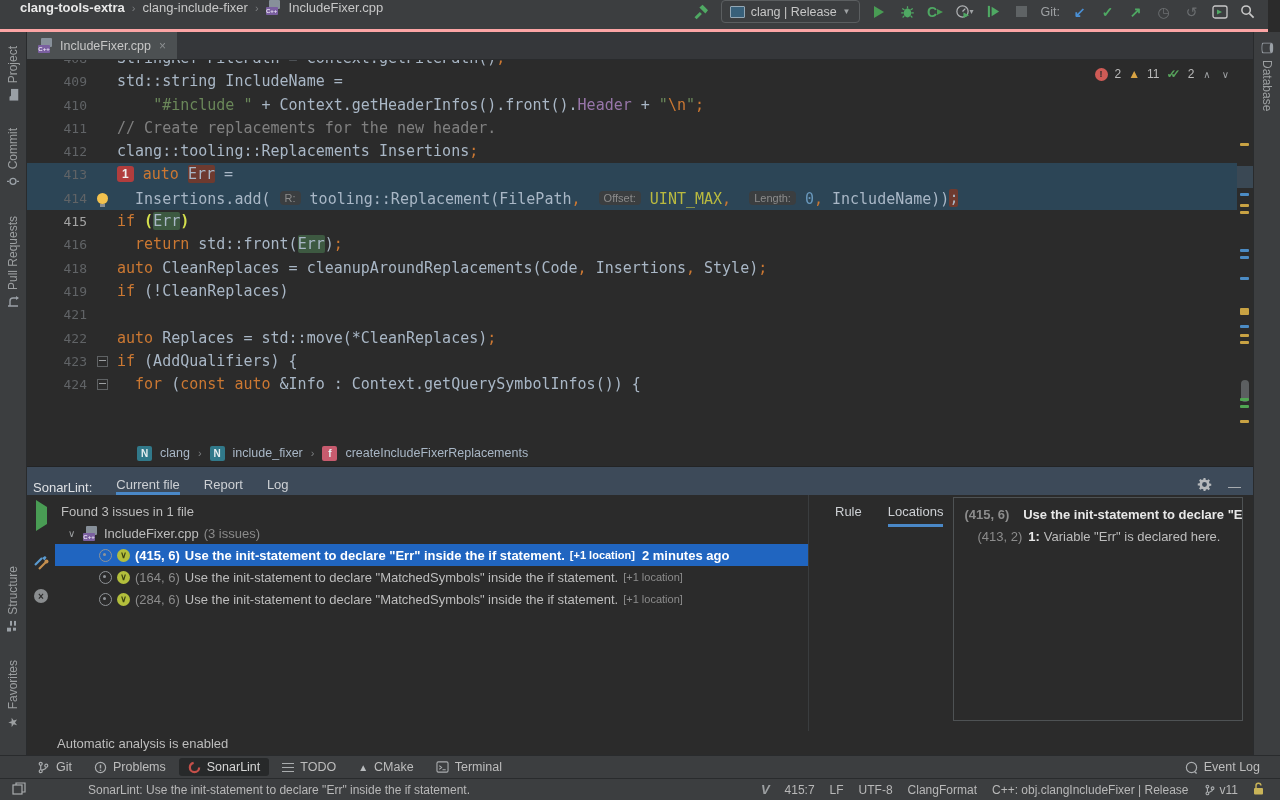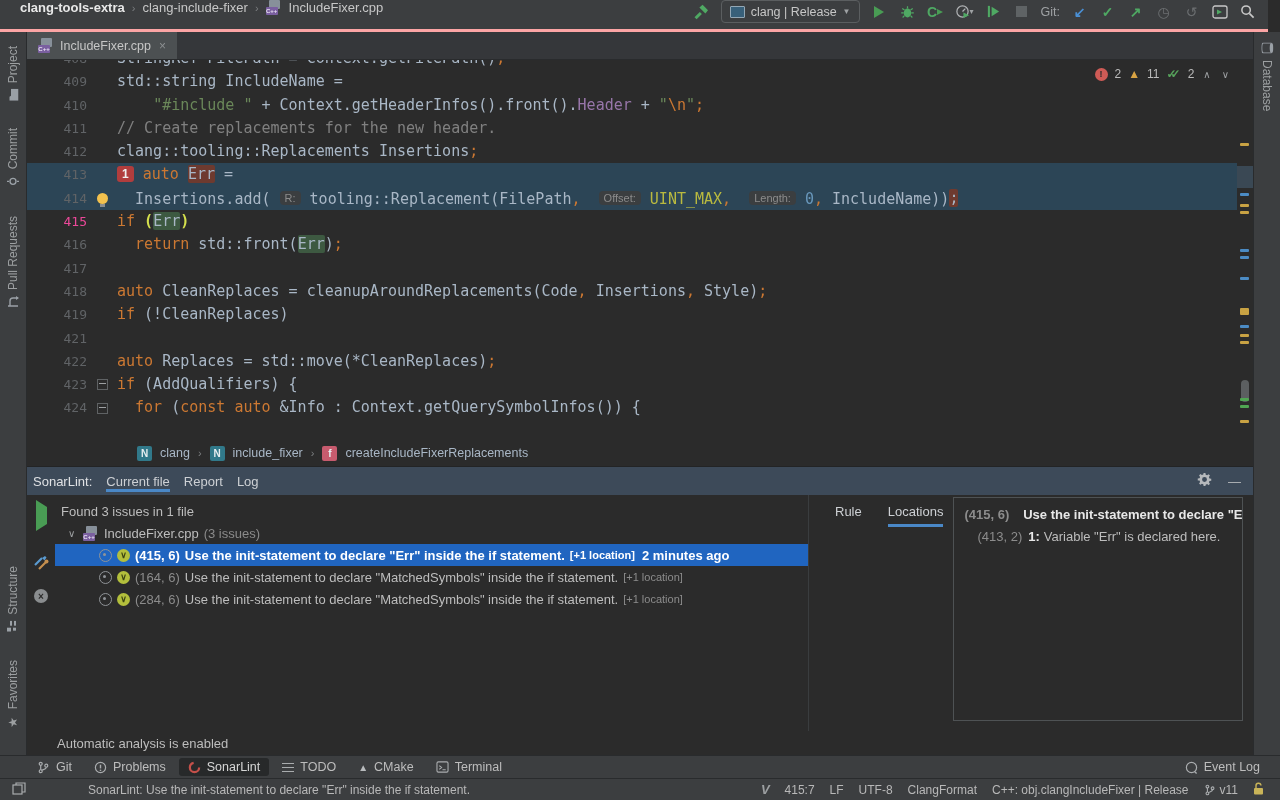--- a/index.html
+++ b/index.html
@@ -45,21 +45,21 @@
   .cppicon{position:relative;width:16px;height:15px;display:inline-block;flex:none}
   .cppicon .doc{position:absolute;top:0;left:3px;right:2px;bottom:6px;background:#87909a;border-radius:1px}
   .cppicon .tag{position:absolute;left:0;bottom:0;height:8px;width:12px;background:#7a5fa0;color:#e9e2f2;font-size:6px;line-height:8px;text-align:center;font-weight:bold;border-radius:1px}
 
   
   .editor{position:relative;height:380px;background:#2b2b2b;overflow:hidden}
   #code-lines{position:absolute;top:-13px;left:0;right:16px}
   .code-line{display:flex;height:23.3px;line-height:23.3px;font-family:"DejaVu Sans Mono",monospace;font-size:15px;white-space:pre}
   .code-line.sel{background:#2c4556}
   .lnum{width:60px;text-align:right;color:#606366;font-size:13px;flex:none}
-  .lnum.bright{color:#ec4899}
+  .lnum.bright{color:#a3a3a3}
   .gicon{width:30px;flex:none;display:flex;align-items:center;justify-content:center}
   .ltext{flex:1}
   .t-d{color:#a9b7c6}.t-k{color:#cc7832}.t-s{color:#6a8759}.t-e{color:#cc7832}
   .t-cm{color:#808080}.t-n{color:#6897bb}.t-mc{color:#b9b93f}.t-mb{color:#9876aa}.t-pr{color:#d5e04d;font-weight:bold}
   .t-errbg{background:#6e3a2f;border-radius:2px}
   .t-locbg{background:#3d5941;border-radius:2px}
   .t-hint{color:#8c8c8c;background:#3b3e40;font-family:"Liberation Sans",sans-serif;font-size:11px;padding:1px 5px;border-radius:4px;vertical-align:1.5px}
   .t-badge{background:#b13d3d;color:#f0f0f0;font-family:"Liberation Sans",sans-serif;font-size:12px;font-weight:bold;padding:1px 5px;border-radius:3px;vertical-align:1px}
   .bulb{position:relative;width:11px;height:11px;background:#f2c14e;border-radius:50%}
   .bulb::after{content:"";position:absolute;left:3px;bottom:-3px;width:5px;height:3px;background:#8a8d8f}
@@ -79,21 +79,21 @@
   .m-thumb{left:4px;width:8px;background:#5c5f61;border-radius:4px}
 
   
   .edcrumbs{height:26px;display:flex;align-items:center;gap:8px;padding-left:110px;font-size:12.5px;color:#a9b7c6;background:#2b2b2b}
   .crumb-badge{width:15px;height:15px;border-radius:2px;color:#e6eef0;font-size:10px;font-weight:bold;display:flex;align-items:center;justify-content:center;flex:none}
   .badge-N{background:#31798a}
   .badge-f{background:#c75b6e}
 
   
   .sonar{flex:1;display:flex;flex-direction:column;min-height:0;background:#2b2b2b;border-top:1px solid #232425}
-  .sonar-header{height:28px;background:#3d4a59;display:flex;align-items:center;gap:14px;padding:0 12px 0 6px;font-size:13px;color:#cdd0d4}
+  .sonar-header{height:28px;background:#3d4a59;display:flex;align-items:flex-end;gap:24px;padding:0 12px 0 6px;font-size:13px;color:#cdd0d4}
   .sh-title{display:flex;align-items:center;color:#dfe1e4}
   .shtab{display:flex;align-items:center;border-bottom:3px solid transparent;padding-top:3px;box-sizing:border-box}
   .shtab.sel{border-bottom-color:#4a88c7}
   .sh-right{margin-left:auto;display:flex;align-items:center;gap:16px;color:#b6b9bc}
 
   .sonar-body{flex:1;display:flex;min-height:0}
   .sonar-tools{width:28px;display:flex;flex-direction:column;align-items:center;padding-top:12px;gap:15px}
   .stop-sq2{width:12px;height:12px;background:#5f6365}
   .clear-ic{width:14px;height:14px;border-radius:50%;background:#8a8d8f;color:#2b2b2b;font-size:10px;font-weight:bold;display:flex;align-items:center;justify-content:center}
 
@@ -277,21 +277,20 @@
         <div id="code-lines">
             <div class="code-line"><span class="lnum">408</span><span class="gicon"></span><span class="ltext"><span class="t-d">StringRef FilePath = Context.getFilePath()</span><span class="t-k">;</span></span></div>
             <div class="code-line"><span class="lnum">409</span><span class="gicon"></span><span class="ltext"><span class="t-d">std::string IncludeName =</span></span></div>
             <div class="code-line"><span class="lnum">410</span><span class="gicon"></span><span class="ltext"><span class="t-d">    </span><span class="t-s">"#include "</span><span class="t-d"> + Context.getHeaderInfos().front().</span><span class="t-mb">Header</span><span class="t-d"> + </span><span class="t-s">"</span><span class="t-e">\n</span><span class="t-s">"</span><span class="t-k">;</span></span></div>
             <div class="code-line"><span class="lnum">411</span><span class="gicon"></span><span class="ltext"><span class="t-cm">// Create replacements for the new header.</span></span></div>
             <div class="code-line"><span class="lnum">412</span><span class="gicon"></span><span class="ltext"><span class="t-d">clang::tooling::Replacements Insertions</span><span class="t-k">;</span></span></div>
             <div class="code-line sel"><span class="lnum">413</span><span class="gicon"></span><span class="ltext"><span class="t-badge">1</span><span class="t-d"> </span><span class="t-k">auto</span><span class="t-d"> </span><span class="t-d t-errbg">Err</span><span class="t-d"> =</span></span></div>
             <div class="code-line sel"><span class="lnum">414</span><span class="gicon"><span class="bulb"></span></span><span class="ltext"><span class="t-d">  Insertions.add( </span><span class="t-hint">R:</span><span class="t-d"> tooling::Replacement(FilePath</span><span class="t-k">,</span><span class="t-d">  </span><span class="t-hint">Offset:</span><span class="t-d"> </span><span class="t-mc">UINT_MAX</span><span class="t-k">,</span><span class="t-d">  </span><span class="t-hint">Length:</span><span class="t-d"> </span><span class="t-n">0</span><span class="t-k">,</span><span class="t-d"> IncludeName))</span><span class="t-d t-errbg">;</span></span></div>
             <div class="code-line"><span class="lnum bright">415</span><span class="gicon"></span><span class="ltext"><span class="t-k">if</span><span class="t-d"> </span><span class="t-pr">(</span><span class="t-d t-locbg">Err</span><span class="t-pr">)</span></span></div>
             <div class="code-line"><span class="lnum">416</span><span class="gicon"></span><span class="ltext"><span class="t-d">  </span><span class="t-k">return</span><span class="t-d"> std::front(</span><span class="t-d t-locbg">Err</span><span class="t-d">)</span><span class="t-k">;</span></span></div>
-            <div class="code-line"><span class="lnum">417</span><span class="gicon"></span><span class="ltext"></span></div>
             <div class="code-line"><span class="lnum">418</span><span class="gicon"></span><span class="ltext"><span class="t-k">auto</span><span class="t-d"> CleanReplaces = cleanupAroundReplacements(Code</span><span class="t-k">,</span><span class="t-d"> Insertions</span><span class="t-k">,</span><span class="t-d"> Style)</span><span class="t-k">;</span></span></div>
             <div class="code-line"><span class="lnum">419</span><span class="gicon"></span><span class="ltext"><span class="t-k">if</span><span class="t-d"> (!CleanReplaces)</span></span></div>
             <div class="code-line"><span class="lnum">421</span><span class="gicon"></span><span class="ltext"></span></div>
             <div class="code-line"><span class="lnum">422</span><span class="gicon"></span><span class="ltext"><span class="t-k">auto</span><span class="t-d"> Replaces = std::move(*CleanReplaces)</span><span class="t-k">;</span></span></div>
             <div class="code-line"><span class="lnum">423</span><span class="gicon"><span class="foldbox"></span></span><span class="ltext"><span class="t-k">if</span><span class="t-d"> (AddQualifiers) {</span></span></div>
             <div class="code-line"><span class="lnum">424</span><span class="gicon"><span class="foldbox"></span></span><span class="ltext"><span class="t-d">  </span><span class="t-k">for</span><span class="t-d"> (</span><span class="t-k">const</span><span class="t-d"> </span><span class="t-k">auto</span><span class="t-d"> &amp;Info : Context.getQuerySymbolInfos()) {</span></span></div>
           </div>
         <div class="inspect">
           <span class="err-ic">!</span>
           <span>2</span>

